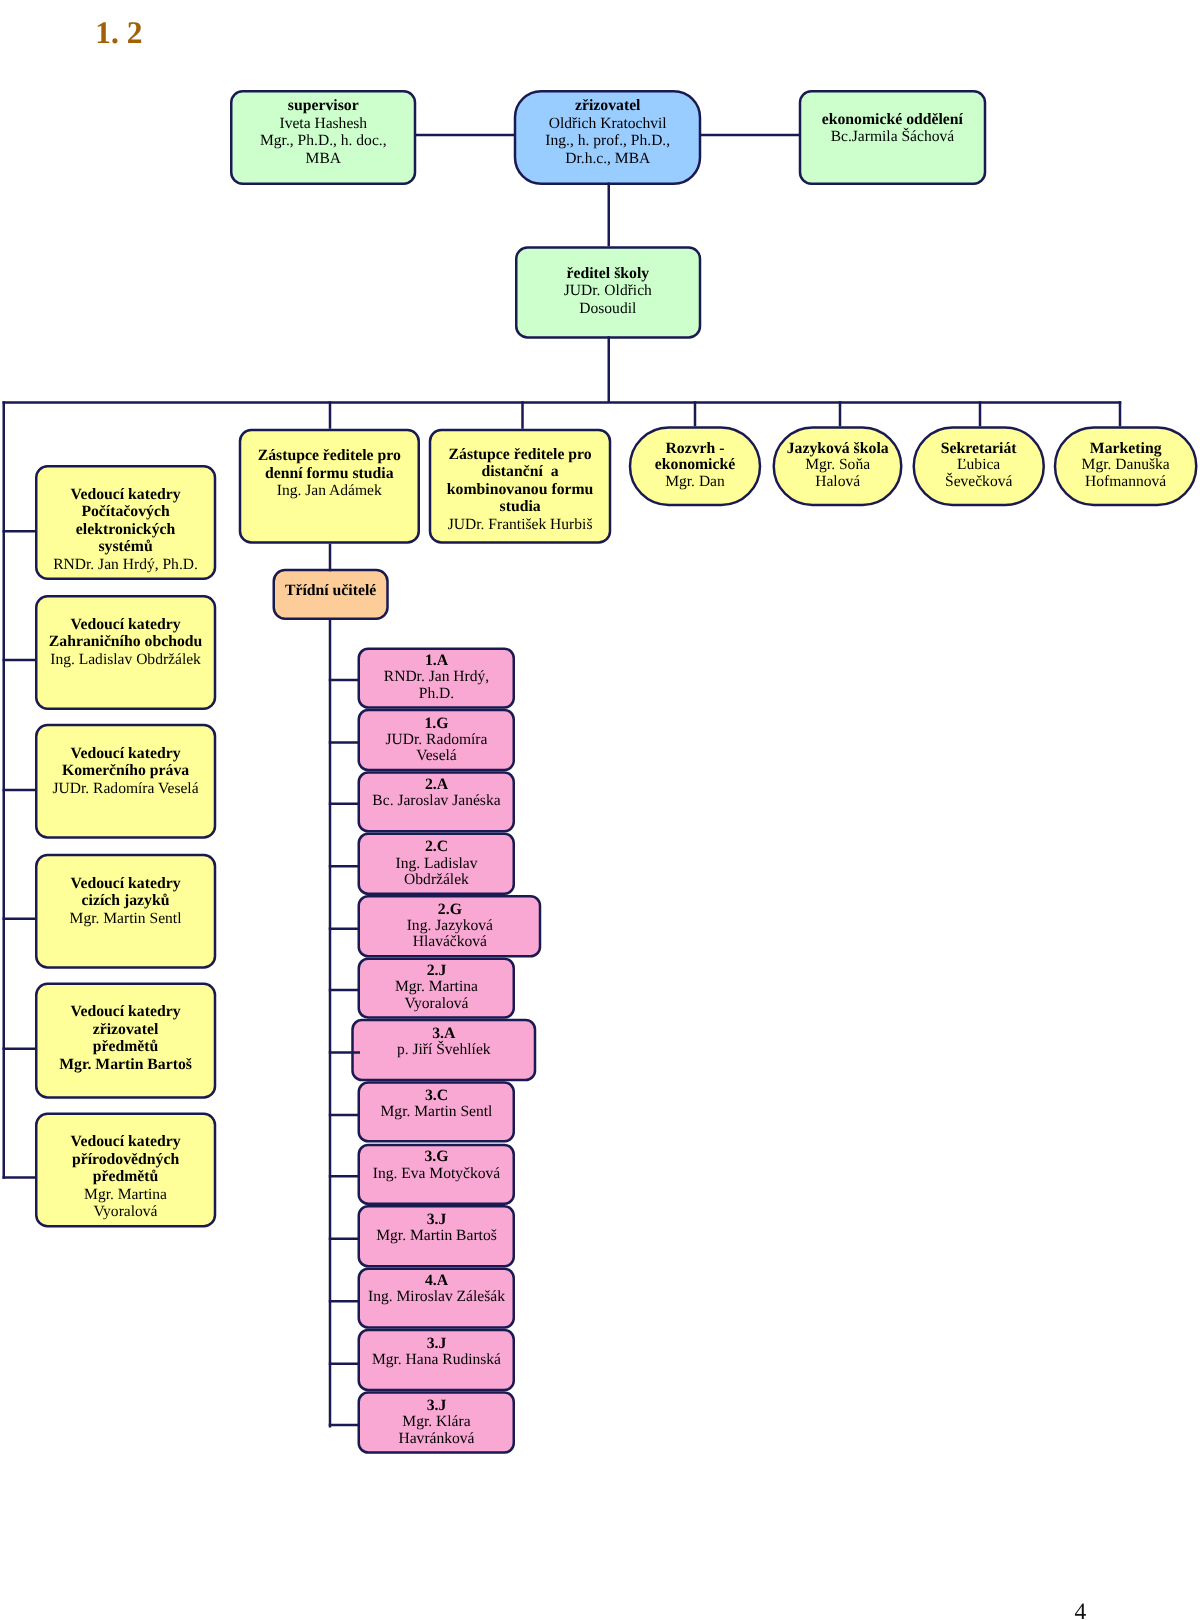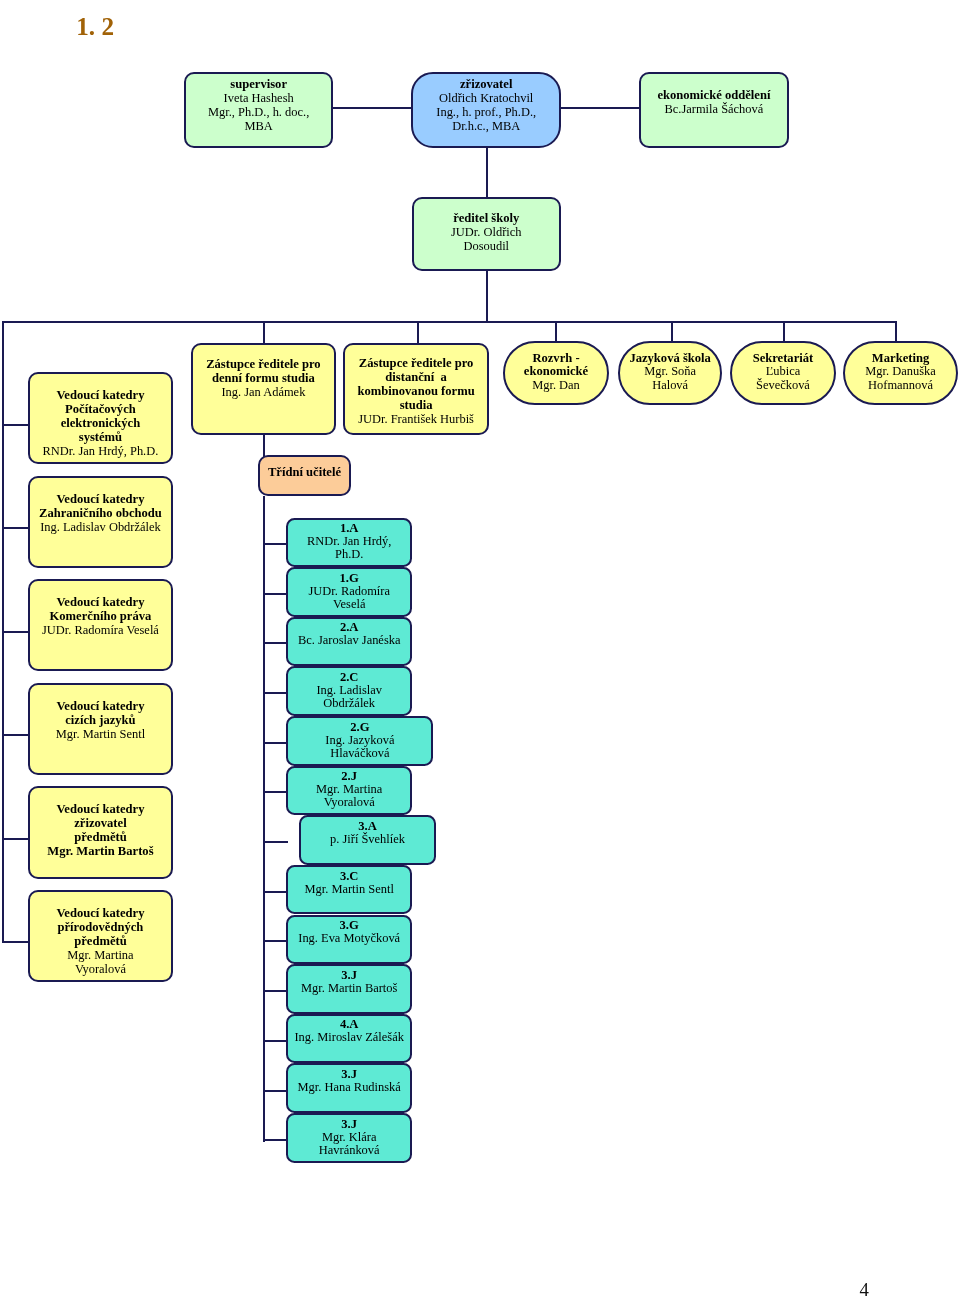--- a/index.html
+++ b/index.html
@@ -10,23 +10,23 @@
 
   .node{position:absolute;box-sizing:border-box;border:2px solid #1a1a52;
         border-radius:10px;text-align:center;color:#000000;
         font-size:12.45px;line-height:14.0px;}
   .node .l{display:block;white-space:pre;}
   .node .b{font-weight:bold;font-size:12.6px;}
 
   .green{background:#ccffcc;}
   .blue{background:#99ccff;border-radius:22px;}
   .yellow{background:#ffff99;}
-  .orange{background:#fccc99;margin-left:40px;}
+  .orange{background:#fccc99;}
   .tight{line-height:13.4px;border-radius:32px;}
-  .white{background:#5eead4;border-radius:8.5px;line-height:13.0px;}
+  .white{background:#f9a8d4;border-radius:8.5px;line-height:13.0px;}
 
   .line{position:absolute;background:#1a1a52;}
 
   #section-number,#page-title{position:absolute;top:2px;margin:12px;padding:0;color:#a16207;
               font-weight:bold;font-size:25.2px;line-height:26px;white-space:pre;}
   #section-number{left:64.2px;}
   #page-title{left:163.2px;}
   #page-number{position:absolute;left:859.5px;top:1279px;font-size:18.8px;color:#111111;}
 </style>
 </head>
@@ -151,21 +151,21 @@
     <div class="node white" style="left:286.4px;top:716.068px;width:147px;height:49.5px;padding-top:2.6px">
       <span class="l b">2.G</span>
       <span class="l">Ing. Jazyková</span>
       <span class="l">Hlaváčková</span>
     </div>
     <div class="node white" style="left:286.4px;top:765.685px;width:125.6px;height:49.5px;padding-top:2.6px">
       <span class="l b">2.J</span>
       <span class="l">Mgr. Martina</span>
       <span class="l">Vyoralová</span>
     </div>
-    <div class="node white" style="left:299px;top:815.302px;width:137px;height:49.5px;padding-top:2.6px">
+    <div class="node white" style="left:281px;top:815.302px;width:148px;height:49.5px;padding-top:2.6px">
       <span class="l b">3.A</span>
       <span class="l">p. Jiří Švehlíek</span>
     </div>
     <div class="node white" style="left:286.4px;top:864.919px;width:125.6px;height:49.5px;padding-top:2.6px">
       <span class="l b">3.C</span>
       <span class="l">Mgr. Martin Sentl</span>
     </div>
     <div class="node white" style="left:286.4px;top:914.536px;width:125.6px;height:49.5px;padding-top:2.6px">
       <span class="l b">3.G</span>
       <span class="l">Ing. Eva Motyčková</span>

